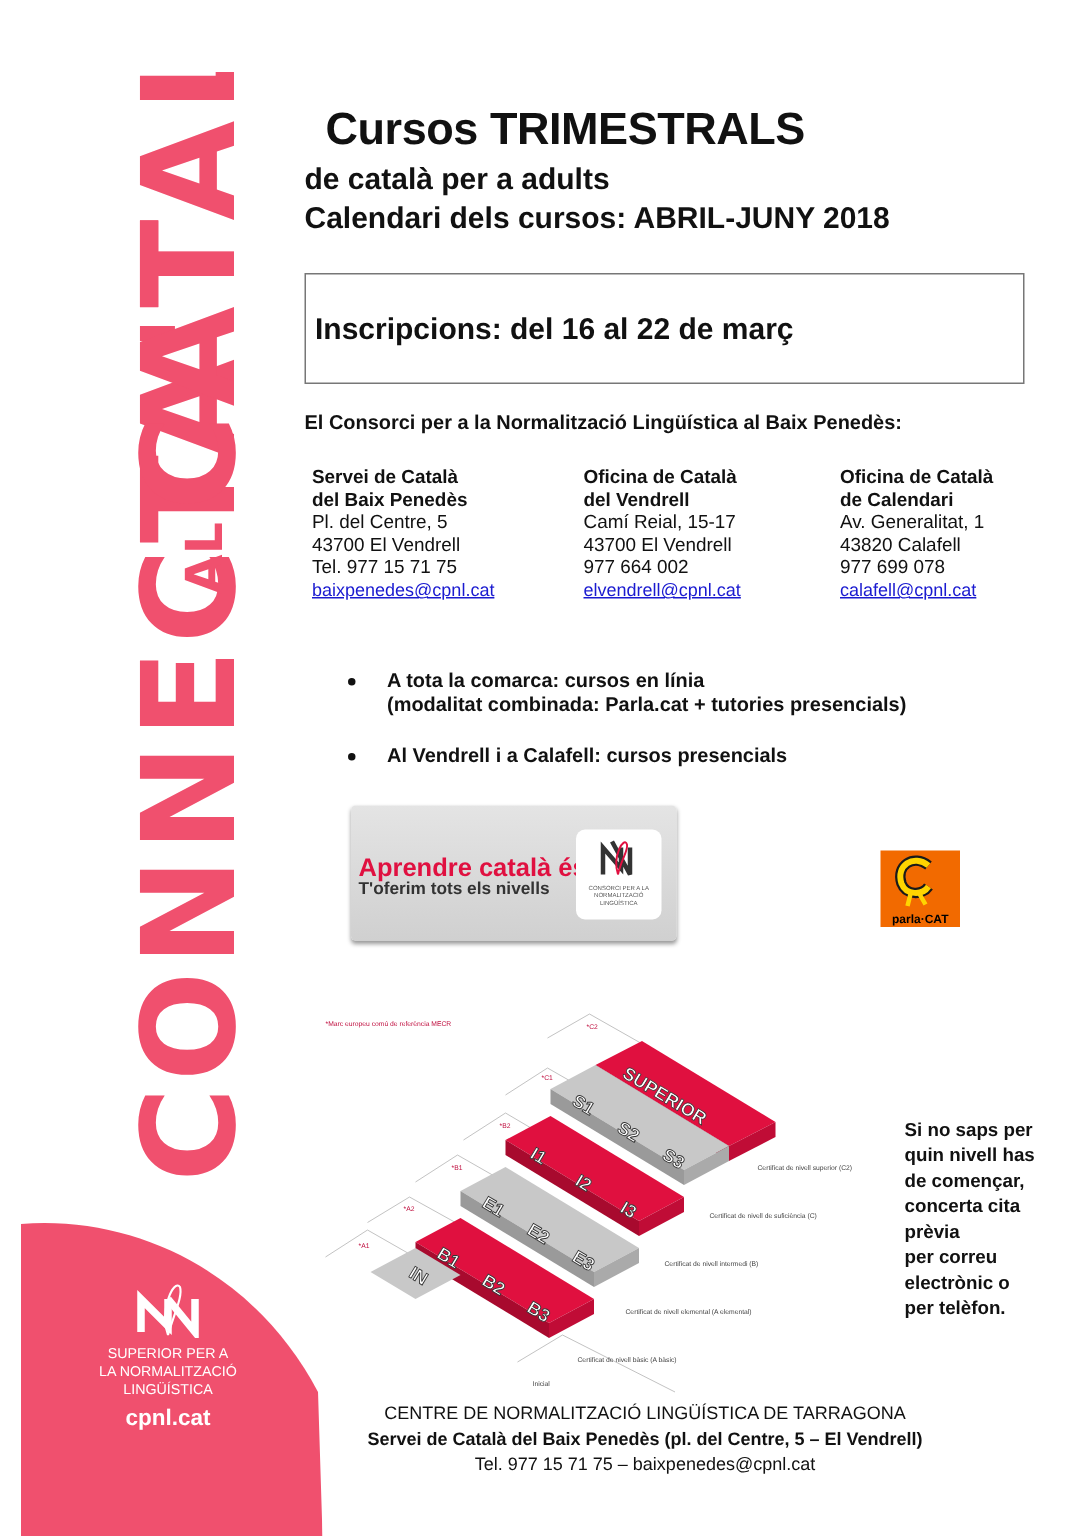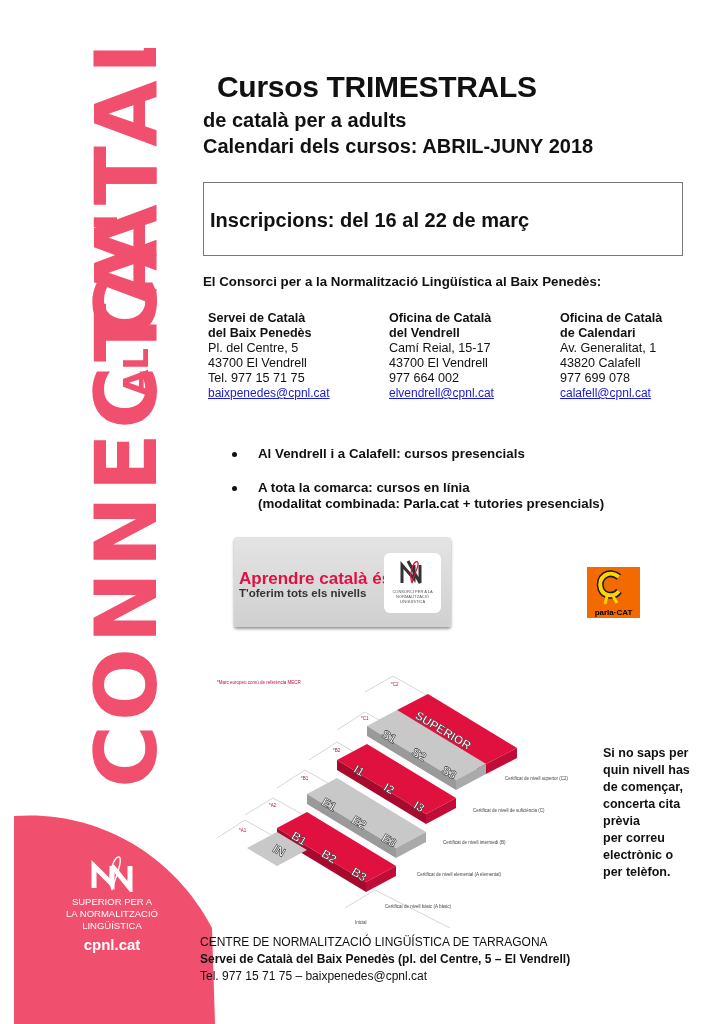--- a/index.html
+++ b/index.html
@@ -26,21 +26,21 @@
   .banner .logo{position:absolute;left:150px;top:16px;width:57px;height:60px;background:#fff;border-radius:6px;}
   .banner .logo .t{position:absolute;left:2px;top:36px;width:53px;font-size:4px;line-height:5px;text-align:center;color:#555;}
   .parla{left:587px;top:567px;width:53px;height:51px;background:#f26a00;}
   .parla .txt{position:absolute;left:0;bottom:1px;width:100%;text-align:center;font-size:8px;font-weight:bold;color:#000;}
   .levels{left:205px;top:670px;width:380px;height:260px;}
   .hint{left:603px;top:745px;font-size:12.5px;font-weight:bold;line-height:17px;}
   .pink-corner{left:0;top:808px;width:215px;height:216px;}
   .cpnl-logo{left:58px;top:850px;width:108px;text-align:center;color:#fff;}
   .cpnl-logo .l{font-size:9.5px;line-height:12px;}
   .cpnl-logo .cp{font-size:15px;font-weight:bold;margin-top:4px;}
-  .footer{left:200px;top:934px;width:460px;font-size:12px;line-height:17px;}
+  .footer{left:200px;top:934px;width:460px;text-align:center;font-size:12px;line-height:17px;}
   .footer .b{font-weight:bold;}
 </style>
 </head>
 <body>
 
 <div class="abs side-title">
   <svg viewBox="0 0 110 740">
     <g transform="translate(70,740) rotate(-90)">
       <text x="0" y="28" font-family="DejaVu Sans, sans-serif" font-size="86" font-weight="bold" fill="#f0506e" letter-spacing="4">CONNECTA'T</text>
       <text x="392" y="20" font-family="DejaVu Sans, sans-serif" font-size="34" font-weight="bold" fill="#f0506e">AL</text>
@@ -80,26 +80,26 @@
   <div class="b">de Calendari</div>
   <div>Av. Generalitat, 1</div>
   <div>43820 Calafell</div>
   <div>977 699 078</div>
   <a href="#">calafell@cpnl.cat</a>
 </div>
 
 <div class="abs bullets">
   <div class="item">
     <span class="dot"></span>
-    <div>Al Vendrell i a Calafell: cursos presencials</div>
+    <div>A tota la comarca: cursos en línia</div>
+    <div>(modalitat combinada: Parla.cat +  tutories presencials)</div>
   </div>
   <div class="item">
     <span class="dot"></span>
-    <div>A tota la comarca: cursos en línia</div>
-    <div>(modalitat combinada: Parla.cat +  tutories presencials)</div>
+    <div>Al Vendrell i a Calafell: cursos presencials</div>
   </div>
 </div>
 
 <div class="abs banner">
   <div class="l1">Aprendre català és útil</div>
   <div class="l2">T'oferim tots els nivells</div>
   <div class="logo">
     <svg width="57" height="36" viewBox="0 0 57 36">
       <path d="M18 30 V12 L30 26 V12 M24 8 L36 30 V12" stroke="#333" stroke-width="3" fill="none"></path>
       <path d="M28 30 C24 18 32 4 34 10 C35 14 30 20 28 30" stroke="#e01040" stroke-width="1.3" fill="none"></path>

